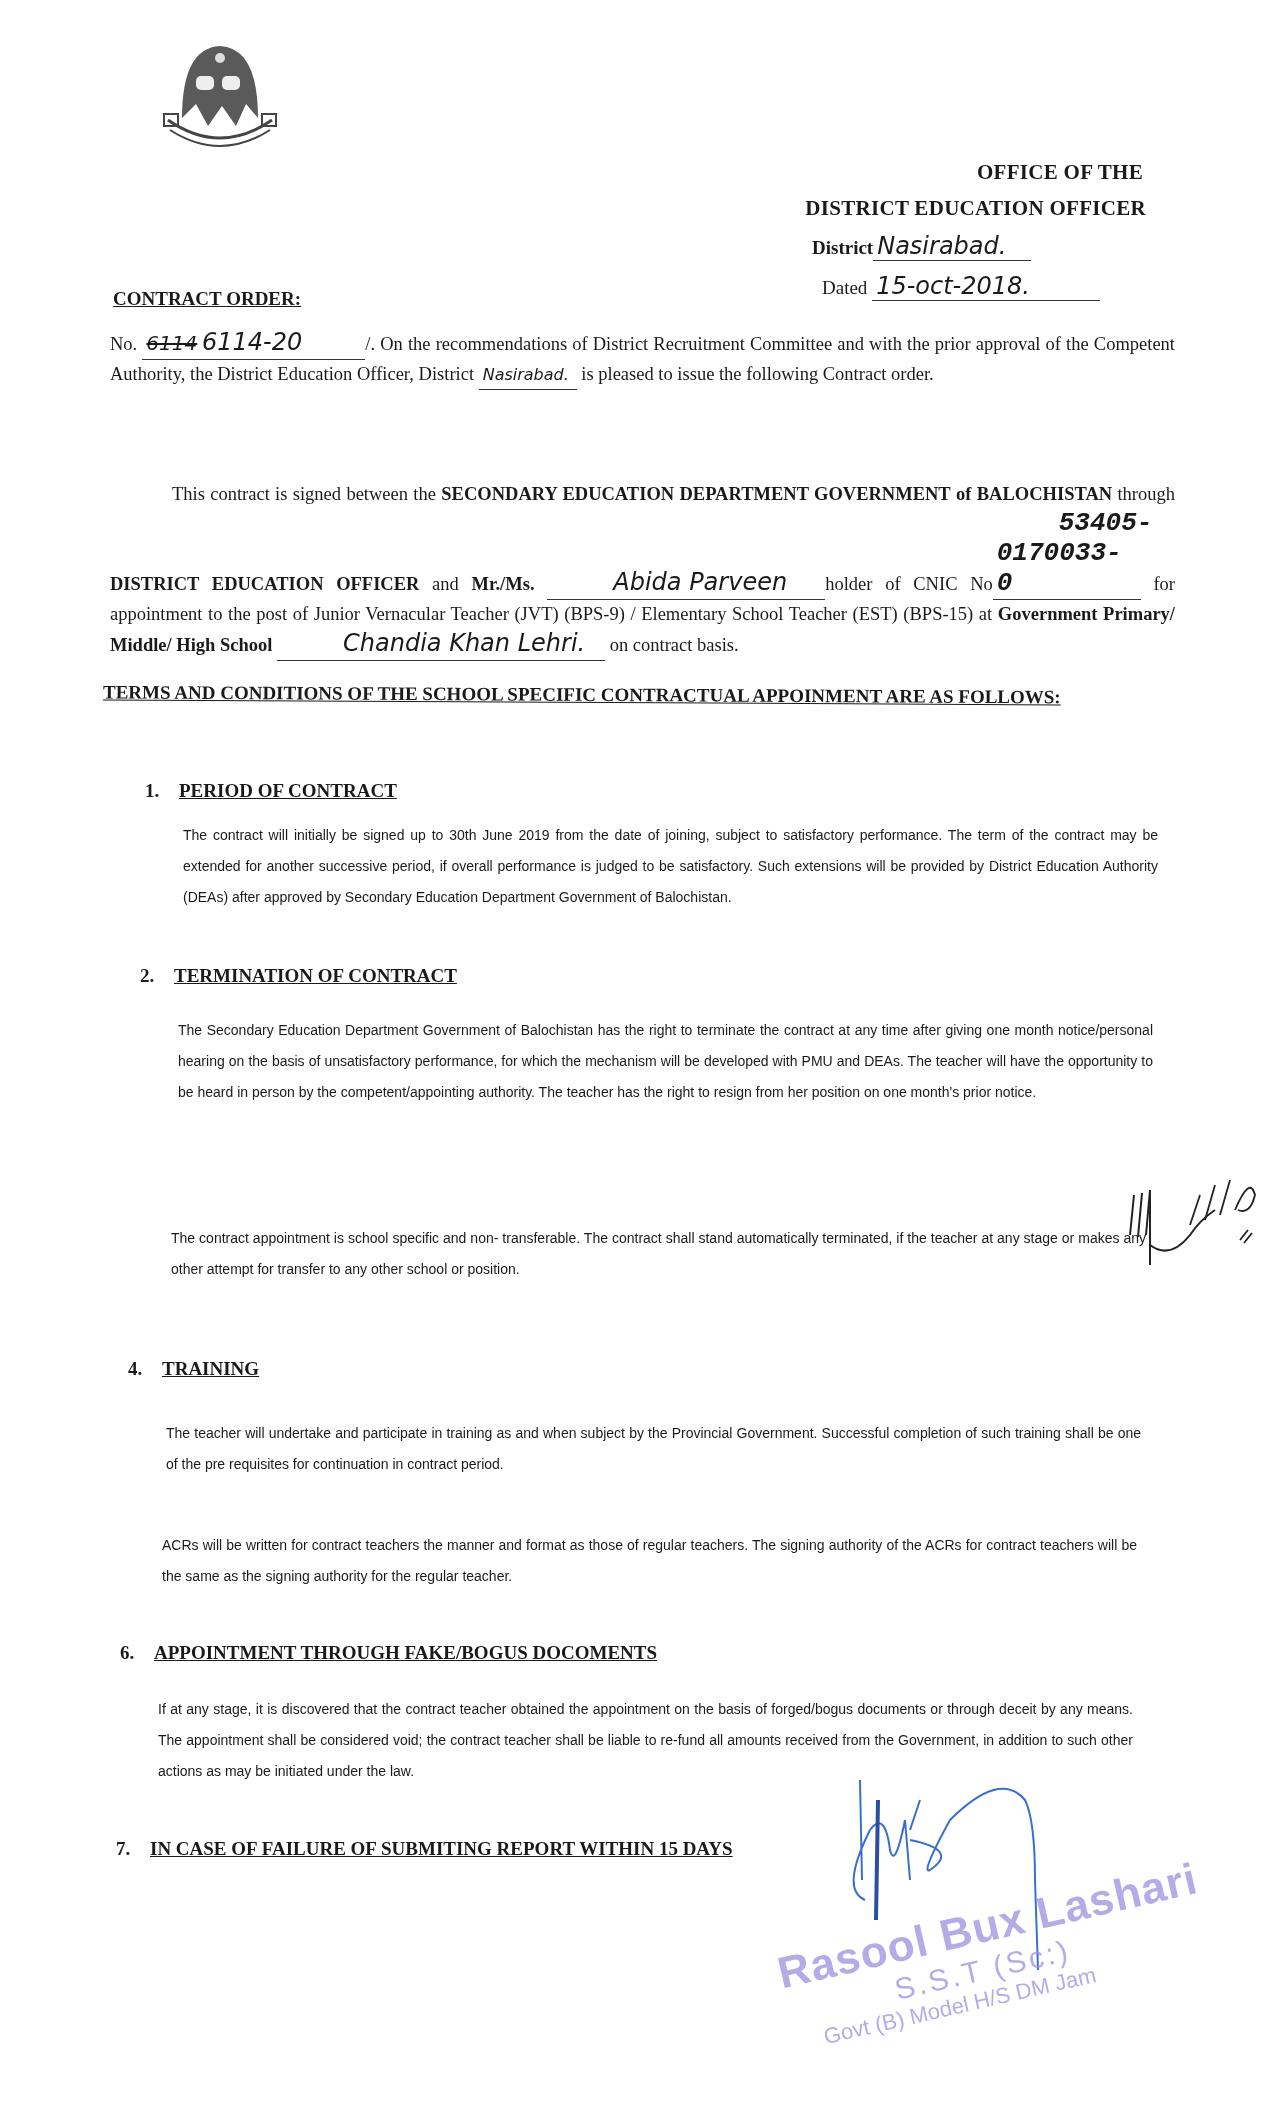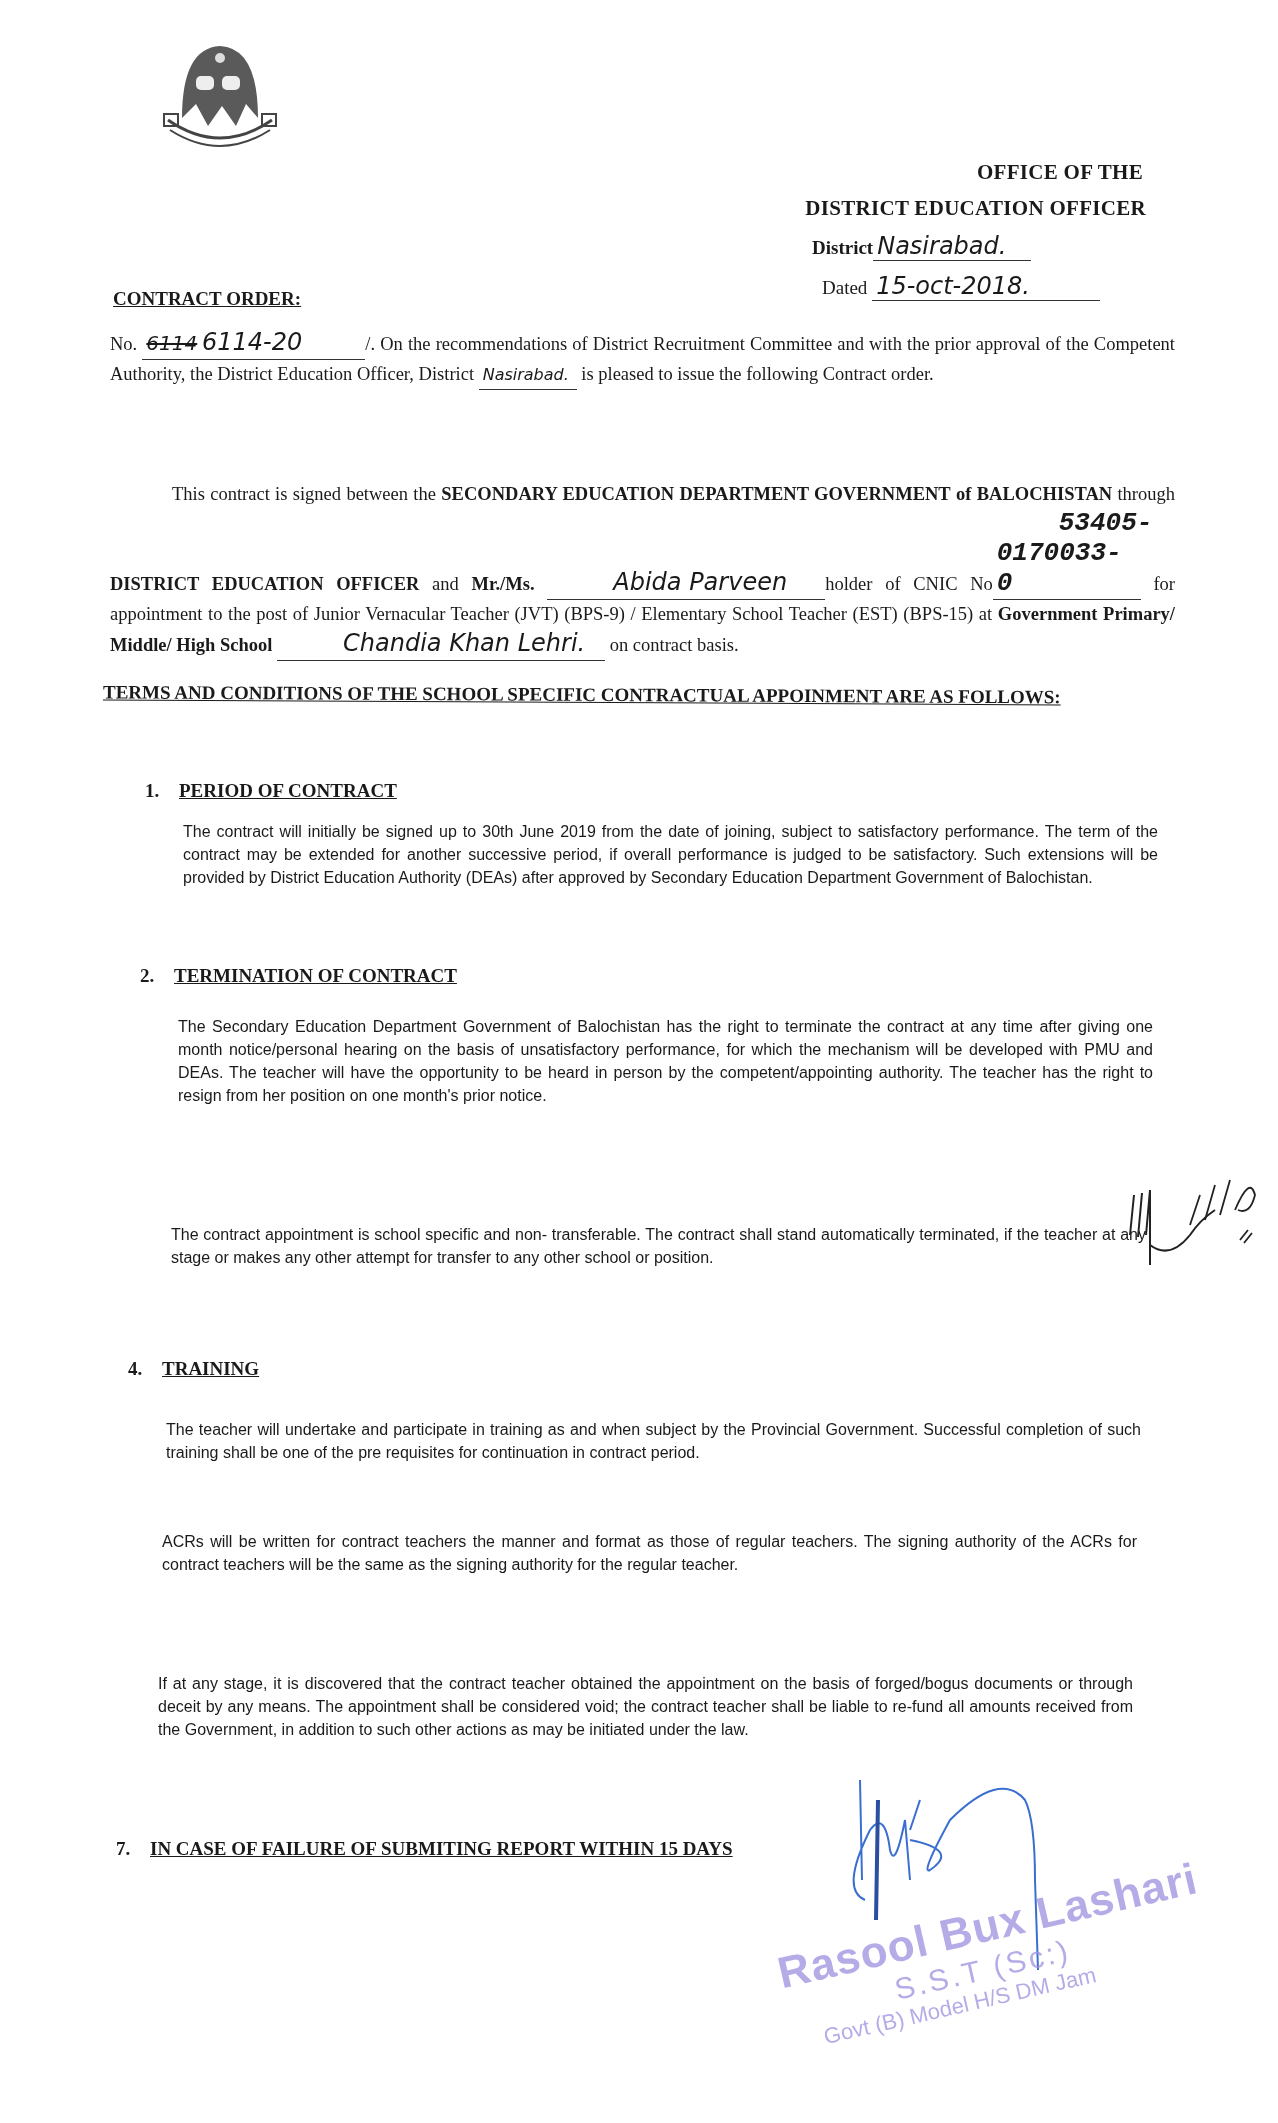--- a/index.html
+++ b/index.html
@@ -15,21 +15,21 @@
   .fill { display: inline-block; border-bottom: 1.5px solid #333; padding: 0 4px; }
   .fill .hw { font-family: "DejaVu Sans", sans-serif; font-style: italic; font-size: 24px; font-weight: normal; }
   .contract-order { left: 113px; top: 288px; font-size: 19px; font-weight: bold; text-decoration: underline; text-align: center; }
   .para { left: 110px; width: 1065px; font-size: 18.5px; line-height: 29px; text-align: justify; }
   .p-no { top: 328px; }
   .p-sign { top: 480px; text-indent: 62px; }
   .terms-title { left: 103px; top: 680px; width: 1000px; font-size: 19px; font-weight: bold; text-decoration: underline; line-height: 30px; transform: rotate(0.3deg); }
   .sec-head { font-size: 19px; font-weight: bold; }
   .sec-head .num { display: inline-block; width: 34px; }
   .sec-head .t { text-decoration: underline; }
-  .sec-body { font-size: 16px; line-height: 23px; text-align: justify; width: 975px; }
+  .sec-body { font-size: 14px; line-height: 31px; text-align: justify; width: 975px; }
   .stamp { left: 780px; top: 1900px; color: #9c8fe0; opacity: 0.75; transform: rotate(-13deg); font-family: "Liberation Sans", sans-serif; }
   .stamp .s1 { font-size: 44px; font-weight: bold; letter-spacing: 1px; }
   .stamp .s2 { font-size: 30px; margin-left: 110px; letter-spacing: 3px; }
   .stamp .s3 { font-size: 22px; margin-left: 30px; }
 </style>
 </head>
 <body>
 
 <div class="abs logo">
   <svg width="120" height="110" viewBox="0 0 120 110">
@@ -100,20 +100,21 @@
 <div class="abs" style="left:128px; top:1358px;">
   <div class="serif sec-head"><span class="num">4.</span><span class="t">TRAINING</span></div>
   <div class="sans sec-body" style="margin:38px 0 0 38px;">The teacher will undertake and participate in training as and when subject by the Provincial Government. Successful completion of such training shall be one of the pre requisites for continuation in contract period.</div>
 </div>
 
 <div class="abs" style="left:124px; top:1500px;">
   <div class="sans sec-body" style="margin:30px 0 0 38px;">ACRs will be written for contract teachers the manner and format as those of regular teachers. The signing authority of the ACRs for contract teachers will be the same as the signing authority for the regular teacher.</div>
 </div>
 
 <div class="abs" style="left:120px; top:1642px;">
+  <div class="serif sec-head"><span class="num">6.</span><span class="t">APPOINTMENT THROUGH FAKE/BOGUS DOCOMENTS</span></div>
   <div class="sans sec-body" style="margin:30px 0 0 38px;">If at any stage, it is discovered that the contract teacher obtained the appointment on the basis of forged/bogus documents or through deceit by any means. The appointment shall be considered void; the contract teacher shall be liable to re-fund all amounts received from the Government, in addition to such other actions as may be initiated under the law.</div>
 </div>
 
 <div class="abs" style="left:116px; top:1838px;">
   <div class="serif sec-head"><span class="num">7.</span><span class="t">IN CASE OF FAILURE OF SUBMITING REPORT WITHIN 15 DAYS</span></div>
 </div>
 
 <div class="abs" style="left:1120px; top:1165px;">
   <svg width="150" height="110" viewBox="0 0 150 110">
     <path d="M10 70 L14 30 M18 72 L22 28 M26 70 L30 25 L30 100" stroke="#222" stroke-width="2" fill="none"></path>

